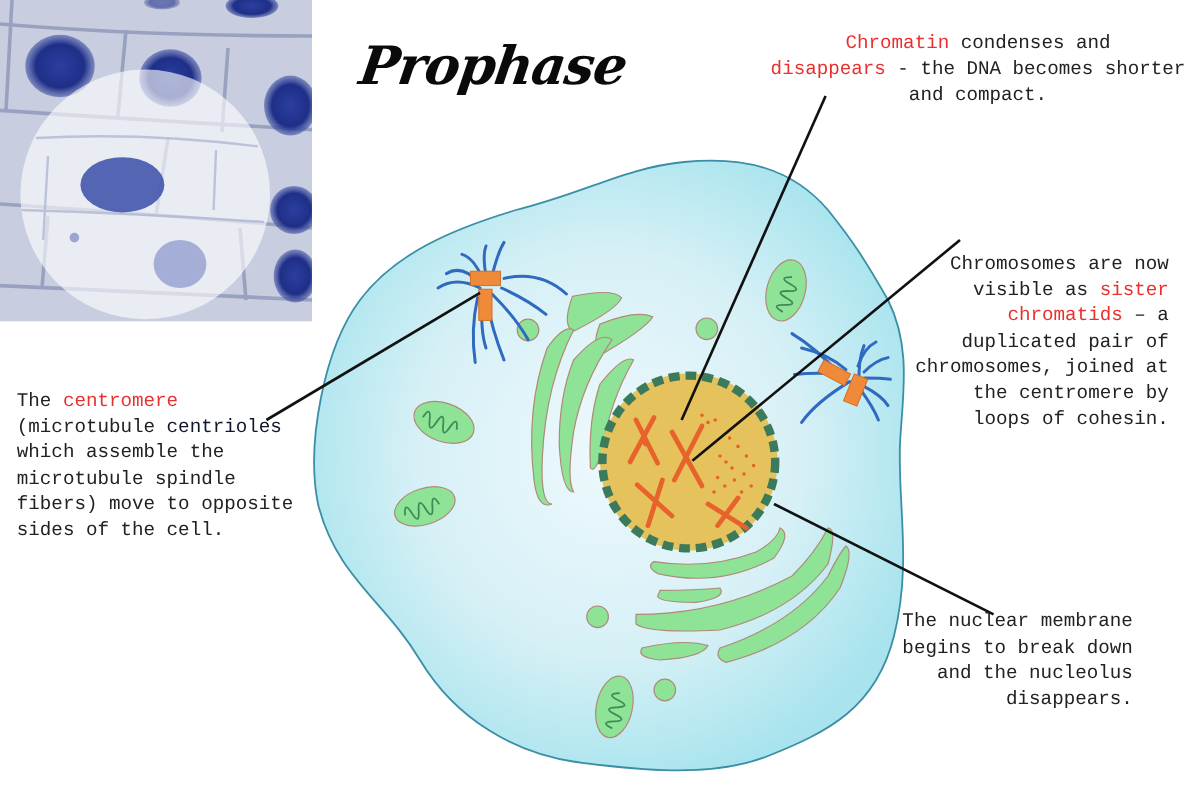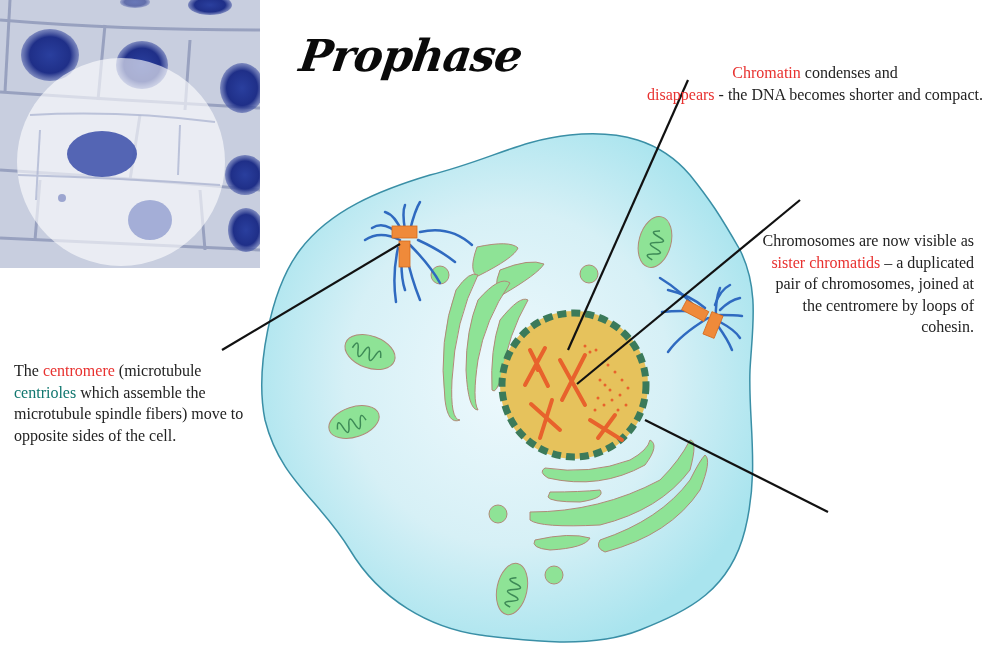--- a/index.html
+++ b/index.html
@@ -1,24 +1,24 @@
 <!DOCTYPE html>
 <html><head>
 <meta charset="utf-8">
 <style>
   html, body { margin: 0; padding: 0; background: #ffffff; }
   body { width: 990px; height: 668px; position: relative; overflow: hidden; font-family: "Liberation Sans", "DejaVu Sans", sans-serif; }
   .stage { position: absolute; left: 0; top: 0; width: 990px; height: 668px; }
   .micro { position: absolute; left: 0; top: 0; width: 260px; height: 268px; overflow: hidden; }
   .title { position: absolute; left: 300px; top: 30px; font-family: "DejaVu Serif", serif; font-style: italic; font-weight: bold; font-size: 44px; color: #0a0a0a; letter-spacing: -1px; transform: skewX(-8deg); }
-  .label { position: absolute; font-family: Liberation Serif, serif; font-size: 16px; line-height: 21.5px; color: #222222; margin-top: 36px; }
+  .label { position: absolute; font-family: Liberation Mono, monospace; font-size: 16px; line-height: 21.5px; color: #222222; }
   .label .red { color: #e8312f; }
-  .label .blue { color: #0f766e; }
+  .label .blue { color: #0f172a; }
   .lbl-chromatin { left: 640px; top: 26px; width: 350px; text-align: center; }
-  .lbl-chromosomes { right: 16px; top: 194px; width: 220px; text-align: right; }
+  .lbl-chromosomes { right: 16px; top: 210px; width: 220px; text-align: right; }
   .lbl-centrosomes { left: 14px; top: 324px; width: 240px; text-align: left; }
   .lbl-nuclear { right: 46px; top: 508px; width: 200px; text-align: right; }
   svg { position: absolute; left: 0; top: 0; }
 </style>
 </head>
 <body>
 
 <div class="stage">
 
   <div class="micro">
@@ -200,14 +200,17 @@
   </div>
 
   <div class="label lbl-chromosomes">
     <span>Chromosomes are now visible as </span><span class="red">sister chromatids</span><span> – a duplicated pair of chromosomes, joined at the centromere by loops of cohesin.</span>
   </div>
 
   <div class="label lbl-centrosomes">
     <span>The </span><span class="red">centromere</span><span> (microtubule </span><span class="blue">centrioles</span><span> which assemble the microtubule spindle fibers) move to opposite sides of the cell.</span>
   </div>
 
+  <div class="label lbl-nuclear">
+    <span>The nuclear membrane begins to break down and the nucleolus disappears.</span>
+  </div>
 
 </div>
 
 </body></html>

